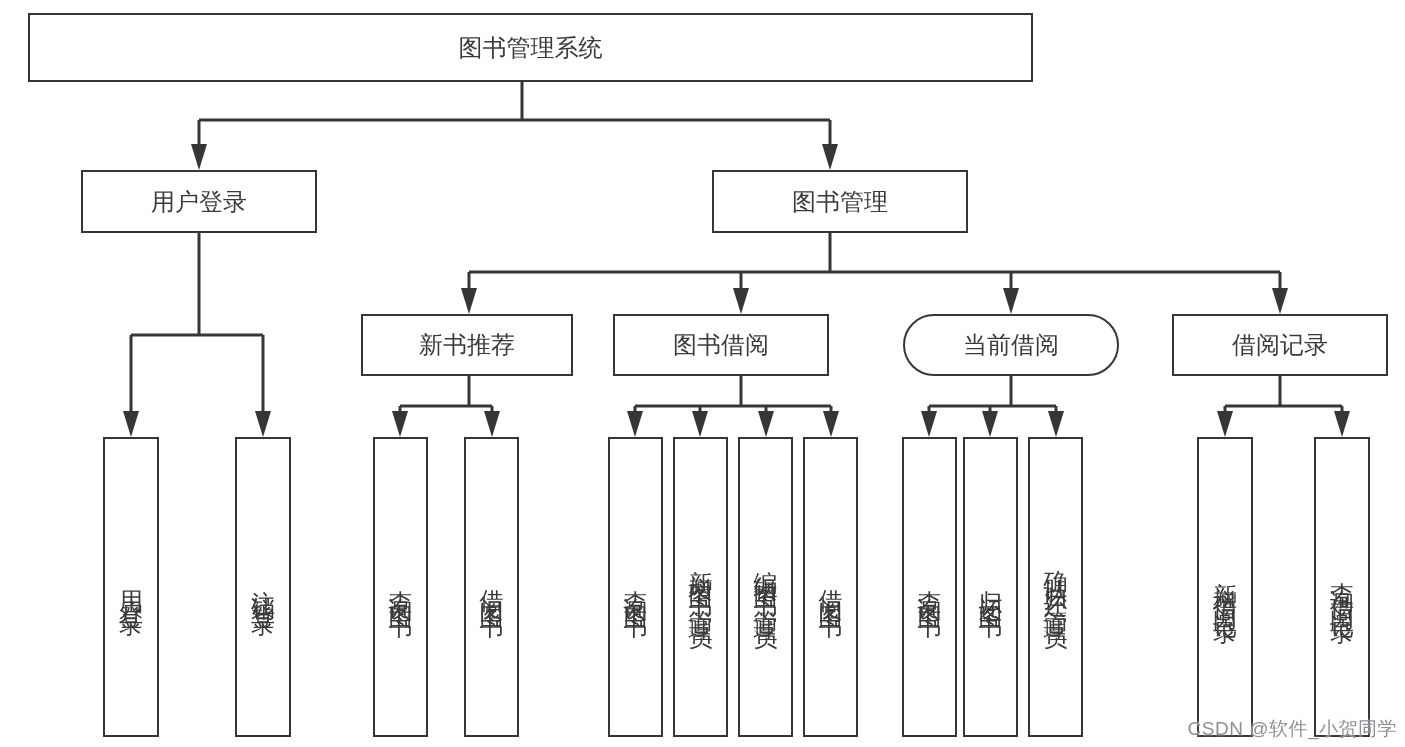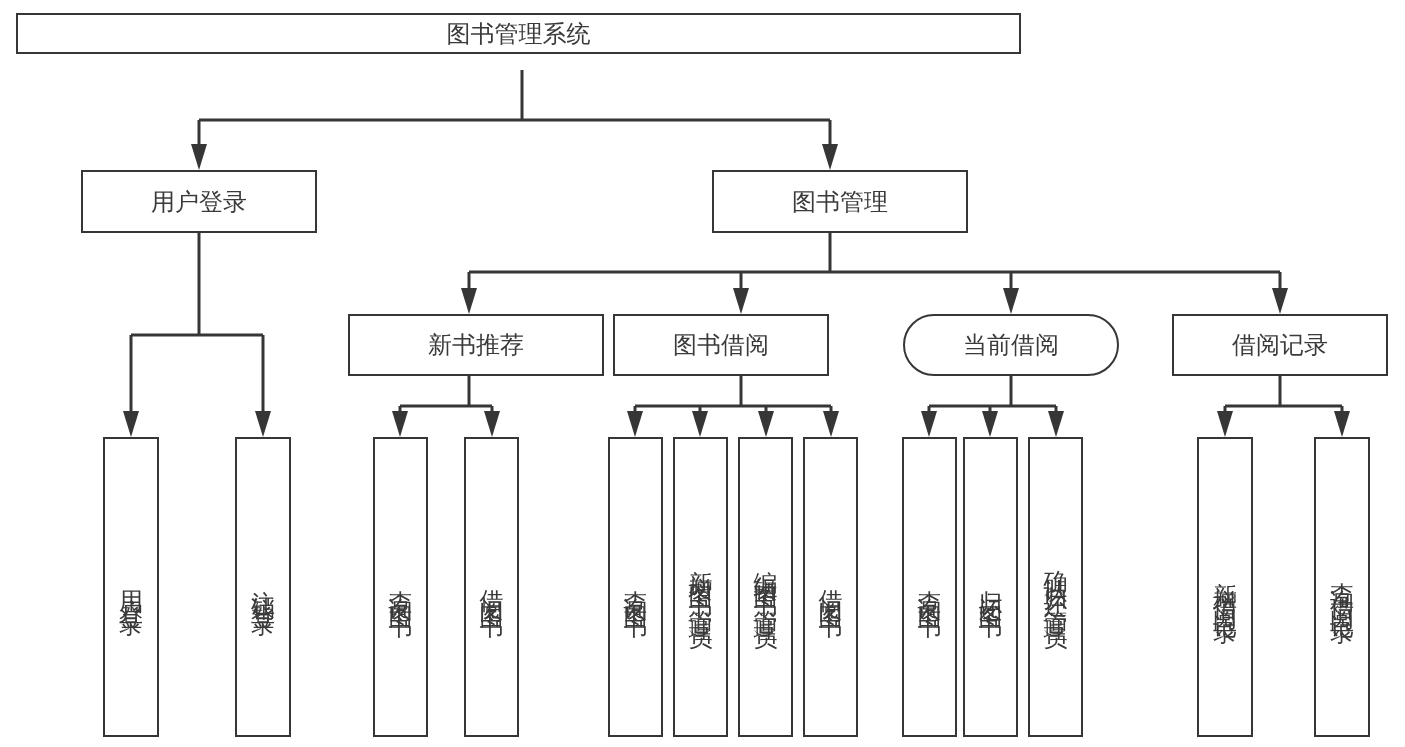--- a/index.html
+++ b/index.html
@@ -53,26 +53,26 @@
       <path d="M758 411 L774 411 L766 437 Z"></path>
       <path d="M823 411 L839 411 L831 437 Z"></path>
       <path d="M921 411 L937 411 L929 437 Z"></path>
       <path d="M982 411 L998 411 L990 437 Z"></path>
       <path d="M1048 411 L1064 411 L1056 437 Z"></path>
       <path d="M1217 411 L1233 411 L1225 437 Z"></path>
       <path d="M1334 411 L1350 411 L1342 437 Z"></path>
     </g>
   </svg>
 
-  <div class="box" style="left:16px;top:13px;width:1005px;height:41px;">图书管理系统</div>
+  <div class="box" style="left:28px;top:13px;width:1005px;height:69px;">图书管理系统</div>
 
   <div class="box" style="left:81px;top:170px;width:236px;height:63px;">用户登录</div>
   <div class="box" style="left:712px;top:170px;width:256px;height:63px;">图书管理</div>
 
-  <div class="box" style="left:348px;top:314px;width:256px;height:62px;">新书推荐</div>
+  <div class="box" style="left:361px;top:314px;width:212px;height:62px;">新书推荐</div>
   <div class="box" style="left:613px;top:314px;width:216px;height:62px;">图书借阅</div>
   <div class="box" style="left:903px;top:314px;width:216px;height:62px;border-radius:31px;">当前借阅</div>
   <div class="box" style="left:1172px;top:314px;width:216px;height:62px;">借阅记录</div>
 
   <div class="box vbox" style="left:103px;top:437px;width:56px;height:300px;">用户登录</div>
   <div class="box vbox" style="left:235px;top:437px;width:56px;height:300px;">注销登录</div>
 
   <div class="box vbox" style="left:373px;top:437px;width:55px;height:300px;">查询图书</div>
   <div class="box vbox" style="left:464px;top:437px;width:55px;height:300px;">借阅图书</div>
 
@@ -81,14 +81,15 @@
   <div class="box vbox" style="left:738px;top:437px;width:55px;height:300px;">编辑图书（管理员）</div>
   <div class="box vbox" style="left:803px;top:437px;width:55px;height:300px;">借阅图书</div>
 
   <div class="box vbox" style="left:902px;top:437px;width:55px;height:300px;">查询图书</div>
   <div class="box vbox" style="left:963px;top:437px;width:55px;height:300px;">归还图书</div>
   <div class="box vbox" style="left:1028px;top:437px;width:55px;height:300px;">确认归还（管理员）</div>
 
   <div class="box vbox" style="left:1197px;top:437px;width:56px;height:300px;">新增借阅记录</div>
   <div class="box vbox" style="left:1314px;top:437px;width:56px;height:300px;">查询借阅记录</div>
 
+  <div class="watermark">CSDN @软件_小贺同学</div>
 
 </div>
 
 </body></html>

